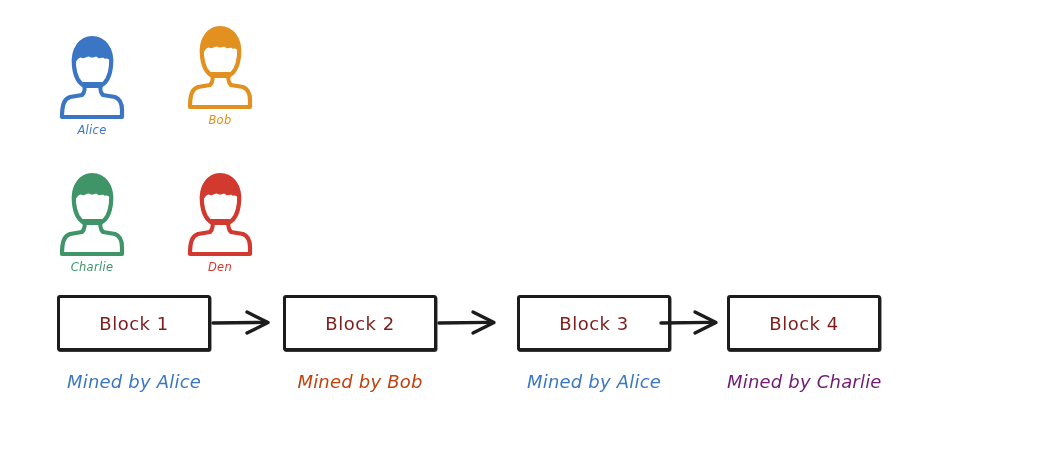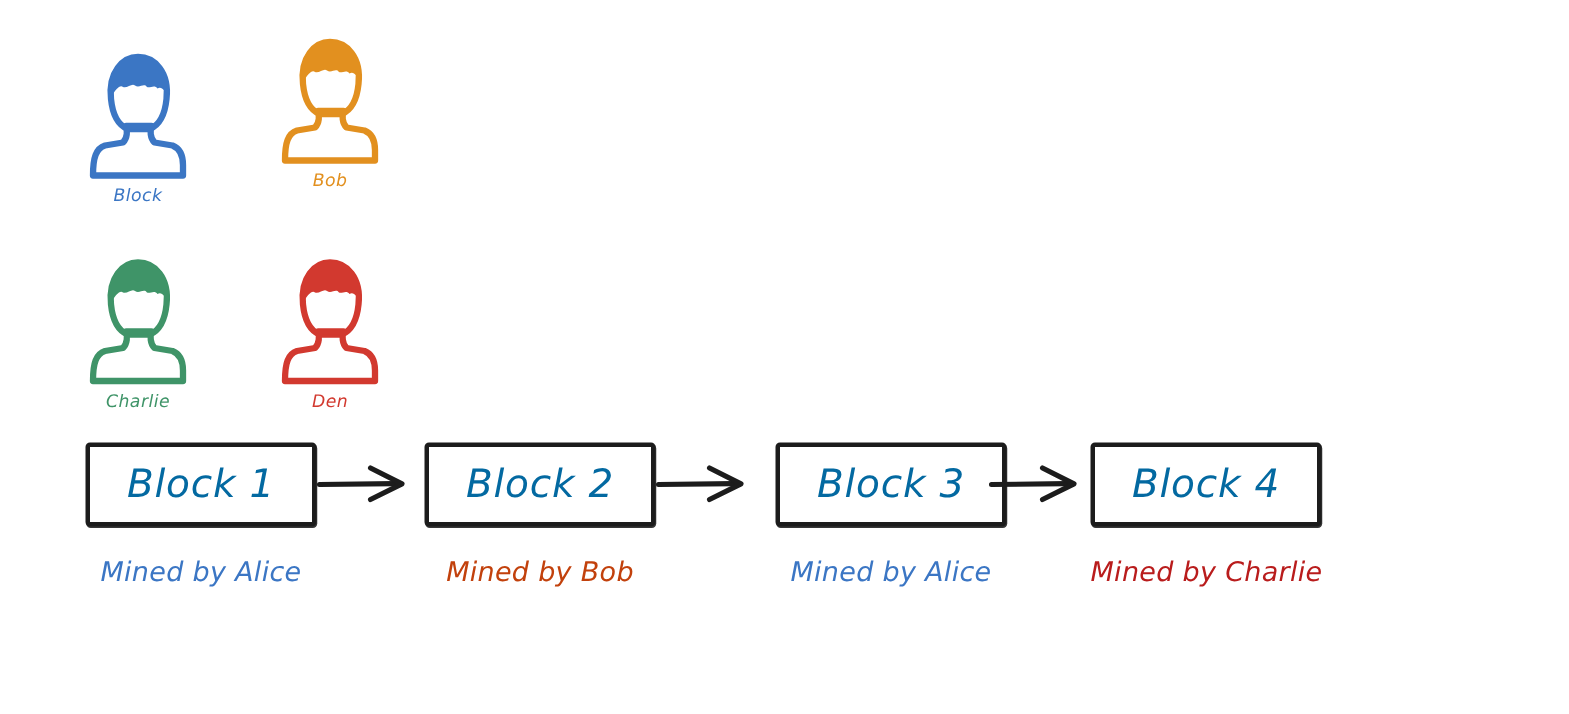--- a/index.html
+++ b/index.html
@@ -78,25 +78,24 @@
     border: 3px solid #1c1c1c;
     border-radius: 3px;
     background: #ffffff;
     display: flex;
     align-items: center;
     justify-content: center;
     box-shadow: 0.5px 1px 0 rgba(20,20,20,0.85);
   }
   .block-label {
     font-family: "DejaVu Sans", sans-serif;
-    font-size: 26px;
-    color: #0369a1;
+    font-size: 18px;
+    color: #7f1d1d;
     letter-spacing: 0.5px;
     white-space: nowrap;
-    font-style: italic;
   }
   .block-caption {
     margin-top: 20px;
     text-align: center;
     font-family: "DejaVu Sans", sans-serif;
     font-size: 18px;
     font-style: italic;
     letter-spacing: 0.2px;
     white-space: nowrap;
   }
@@ -115,21 +114,21 @@
   <div class="avatar-group">
 
     <div class="avatar avatar-a">
       <svg class="avatar-svg" viewBox="0 0 80 92">
         <g class="av-ink" stroke="#3b76c4" fill="none" stroke-width="4.2" stroke-linecap="round" stroke-linejoin="round">
           <path d="M22 36 C20 18, 30 8, 40 8 C51 8, 61 18, 59 36 C58 46, 55 53, 48 56 L33 56 C26 53, 23 46, 22 36 Z"></path>
           <path d="M10 87 C10 75, 12 69, 18 67 L30 65 C33 62, 33 57, 32 54 L49 54 C48 57, 48 62, 51 65 L63 67 C68 69, 70 74, 70 80 L70 87 Z"></path>
         </g>
         <path fill="#3b76c4" d="M21 34 C19 16, 29 7, 40 7 C52 7, 62 16, 60 34 C59 32, 56 27, 53 29 C51 26, 48 29, 46 28 C44 25, 41 29, 38 27 C36 25, 33 29, 30 28 C28 26, 25 30, 23 33 Z"></path>
       </svg>
-      <div class="avatar-name" style="color:#3b76c4">Block</div>
+      <div class="avatar-name" style="color:#3b76c4">Alice</div>
     </div>
 
     <div class="avatar avatar-b">
       <svg class="avatar-svg" viewBox="0 0 80 92">
         <g stroke="#e2901f" fill="none" stroke-width="4.2" stroke-linecap="round" stroke-linejoin="round">
           <path d="M22 36 C20 18, 30 8, 40 8 C51 8, 61 18, 59 36 C58 46, 55 53, 48 56 L33 56 C26 53, 23 46, 22 36 Z"></path>
           <path d="M10 87 C10 75, 12 69, 18 67 L30 65 C33 62, 33 57, 32 54 L49 54 C48 57, 48 62, 51 65 L63 67 C68 69, 70 74, 70 80 L70 87 Z"></path>
         </g>
         <path fill="#e2901f" d="M21 34 C19 16, 29 7, 40 7 C52 7, 62 16, 60 34 C59 32, 56 27, 53 29 C51 26, 48 29, 46 28 C44 25, 41 29, 38 27 C36 25, 33 29, 30 28 C28 26, 25 30, 23 33 Z"></path>
       </svg>
@@ -195,18 +194,18 @@
 
     <svg class="arrow" style="left:659px" viewBox="0 0 72 28">
       <path d="M2 14 L52 13.4" stroke="#1c1c1c" stroke-width="3.4" fill="none" stroke-linecap="round"></path>
       <path d="M36 3 L57 13.6 L36 24" stroke="#1c1c1c" stroke-width="3.4" fill="none" stroke-linecap="round" stroke-linejoin="round"></path>
     </svg>
 
     <div class="block-cell" style="left:727px">
       <div class="block-box">
         <span class="block-label">Block 4</span>
       </div>
-      <div class="block-caption" style="color:#b91c1c">Mined by Charlie</div>
+      <div class="block-caption" style="color:#701a75">Mined by Charlie</div>
     </div>
 
   </div>
 
 </div>
 
 </body></html>

